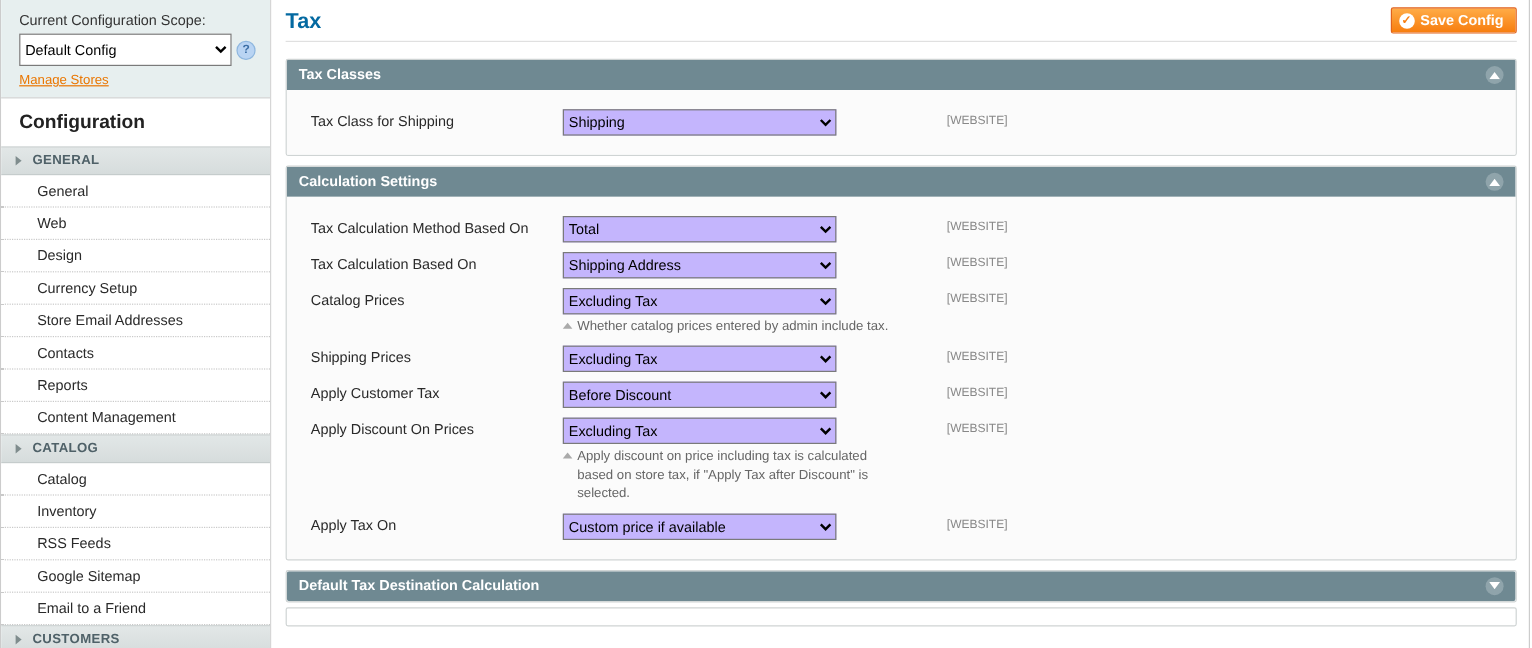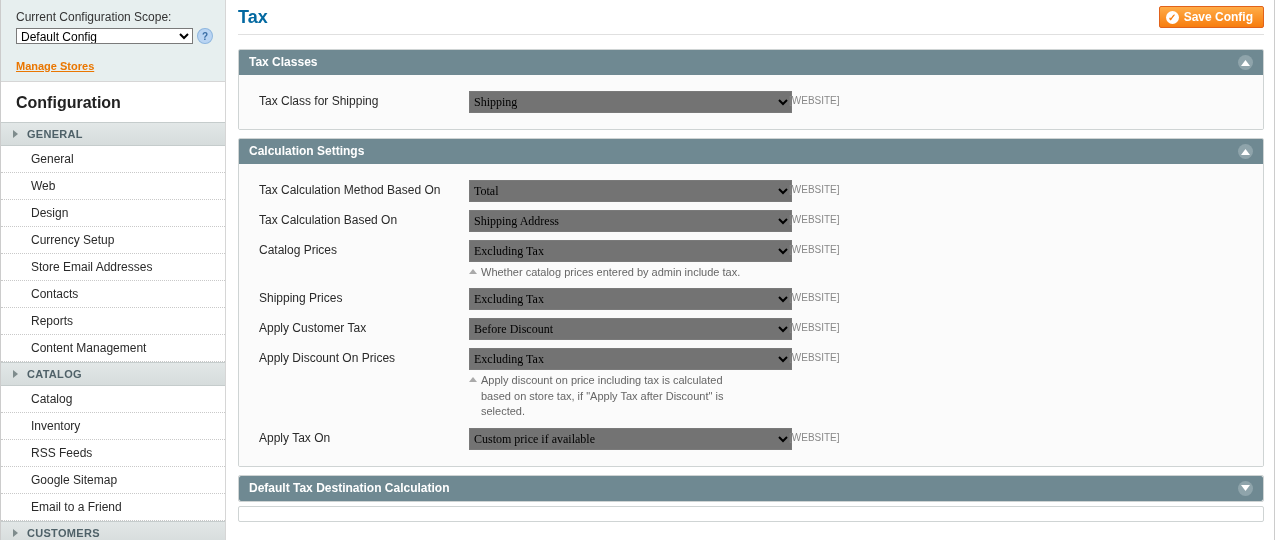--- a/index.html
+++ b/index.html
@@ -29,40 +29,39 @@
   }
   .scope-box {
     background: #e7efef;
     padding: 10px 12px 8px 15px;
     border-bottom: 1px solid #d6d6d6;
   }
   .scope-label { color: #333; font-size: 12px; display:block; margin-bottom:4px;}
   .scope-row { display:flex; align-items:center; gap:4px;}
   .scope-select {
     width: 180px;
-    height: 16px;
+    height: 27px;
     font-size: 12px;
     border: 1px solid #7a7a7a;
     background: #fff;
   }
   .help-icon {
     width: 14px; height: 14px; border-radius: 50%;
     background: #b9d4f3;
     color: #3b6ea5;
     font-size: 10px; font-weight: bold;
     display:flex; align-items:center; justify-content:center;
     border: 1px solid #8fb7df;
   }
   .manage-link {
     display: inline-block;
-    margin-top: 16px;
+    margin-top: 6px;
     color: #ea7601;
     text-decoration: underline;
     font-size: 11px;
-    font-weight: bold;
   }
   .config-title {
     font-size: 16px;
     font-weight: bold;
     padding: 12px 15px 10px 15px;
     color: #222;
   }
   .menu-group-head {
     background: linear-gradient(#e2e7e7, #d6dcdc);
     border-top: 1px solid #c5cccc;
@@ -166,26 +165,25 @@
     width: 210px;
     flex: 0 0 210px;
     padding-top: 3px;
     color: #2a2a2a;
   }
   .form-field {
     width: 300px;
     flex: 0 0 300px;
   }
   .form-select {
-    width: 323px;
+    width: 228px;
     height: 22px;
     border: 1px solid #7a7a7a;
     font-size: 12px;
-    background: #737373;
-    font-family: Liberation Serif, serif;
+    background: #c4b5fd;
   }
   .form-note {
     font-size: 11px;
     color: #666;
     margin-top: 3px;
     line-height: 1.4;
     padding-left: 12px;
     position: relative;
   }
   .form-note::before {

